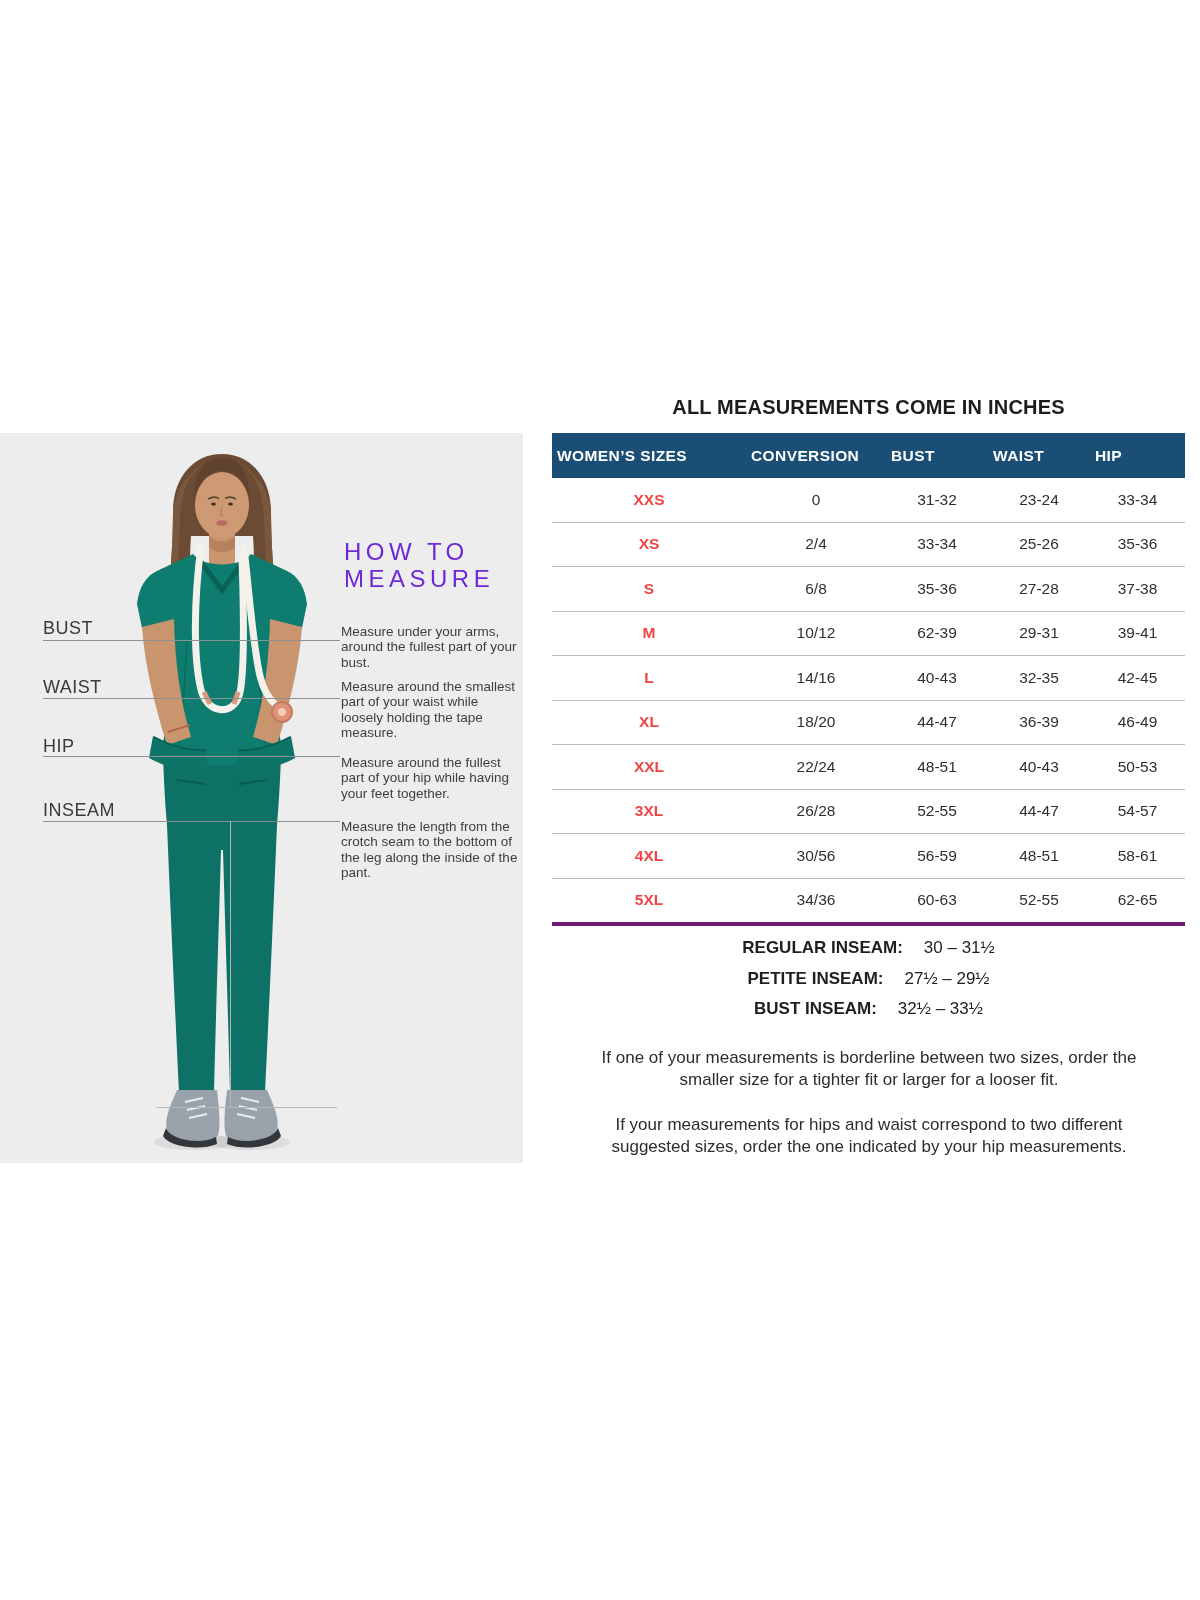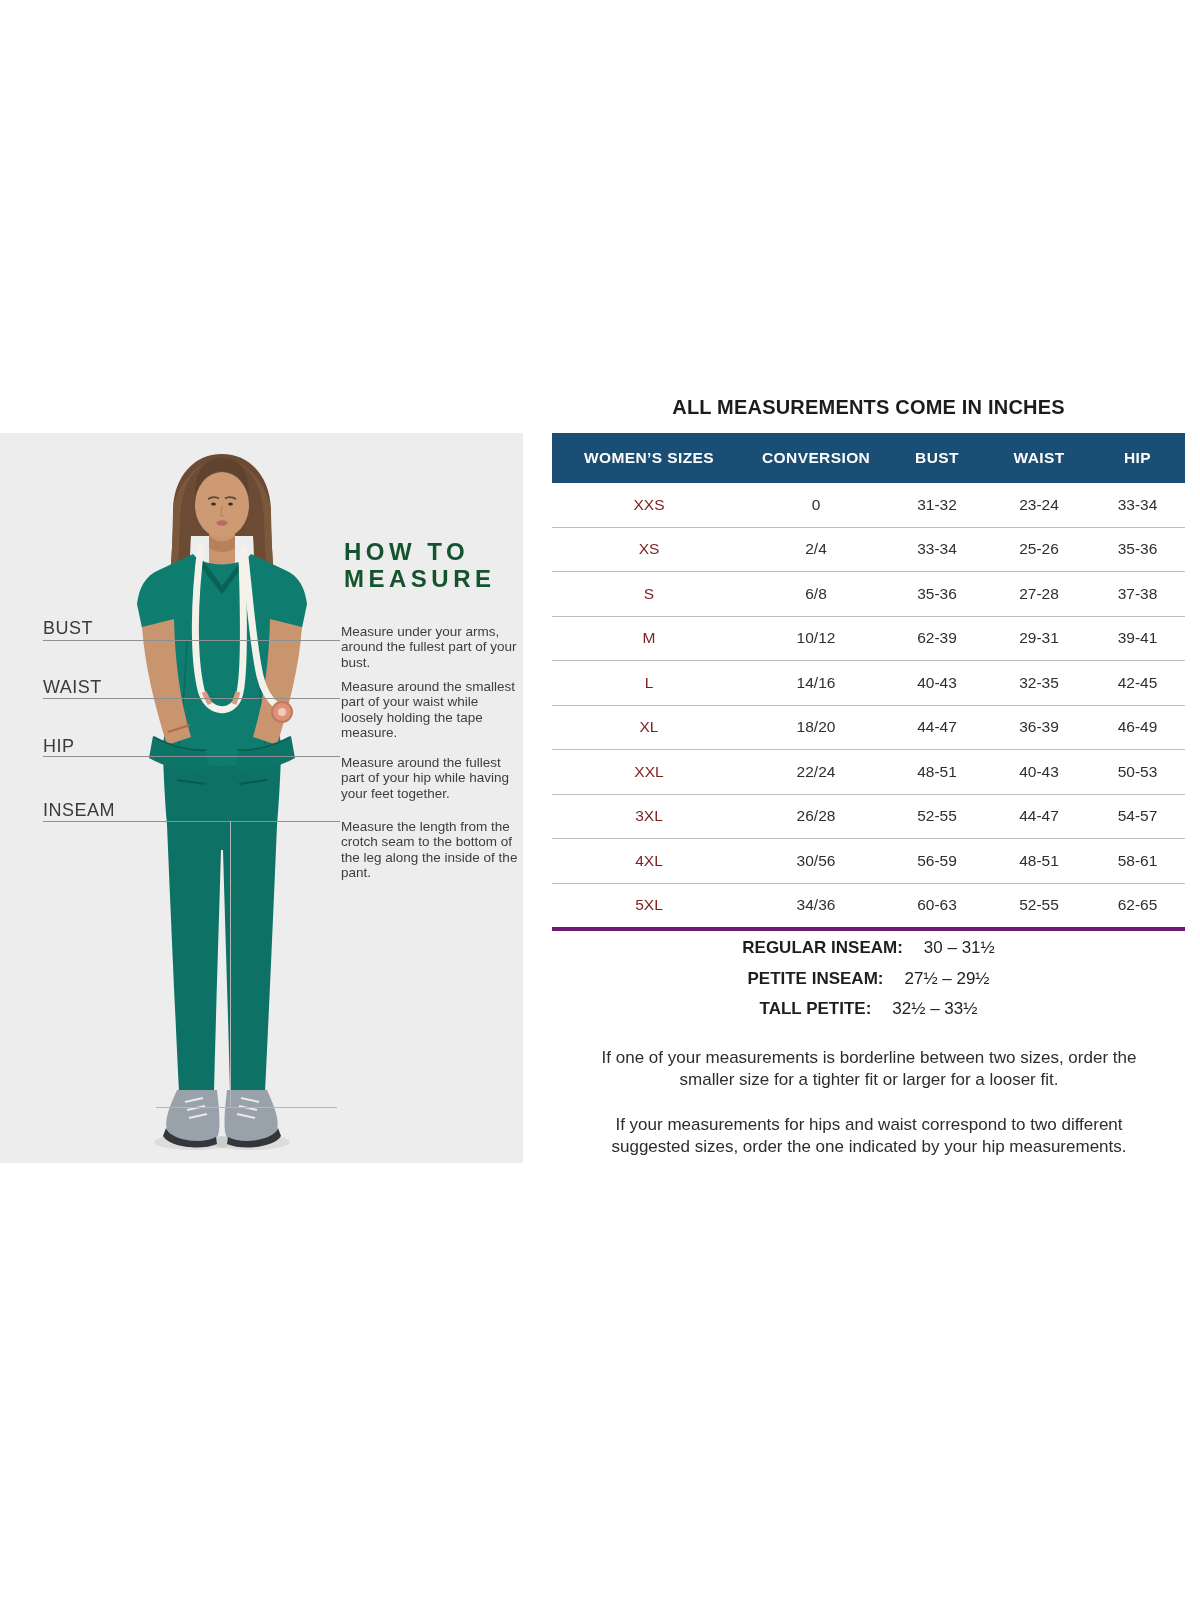--- a/index.html
+++ b/index.html
@@ -12,35 +12,35 @@
 
   .m-label{position:absolute;left:43px;font-size:18px;color:#3a3a3a;letter-spacing:.5px;line-height:20px;}
   .m-line{position:absolute;left:43px;width:297px;height:1px;background:#8d9093;}
   .v-line{position:absolute;left:230px;top:821px;width:1px;height:286px;background:#b4b7b8;}
   .b-line{position:absolute;left:156px;top:1107px;width:181px;height:1px;background:#b4b7b8;}
   .lbl-bust{top:618px;}  .line-bust{top:640px;}
   .lbl-waist{top:677px;} .line-waist{top:698px;}
   .lbl-hip{top:736px;}   .line-hip{top:756px;}
   .lbl-inseam{top:800px;text-align:center;}.line-inseam{top:821px;}
 
-  .howto{position:absolute;left:344px;top:538px;font-size:24px;font-weight:700;
-         letter-spacing:4.5px;line-height:27px;color:#14532d;}
+  .howto{position:absolute;left:344px;top:538px;font-size:24px;font-weight:400;
+         letter-spacing:4.5px;line-height:27px;color:#6d28d9;}
   .instr{position:absolute;left:341px;width:182px;font-size:13.5px;line-height:15.5px;color:#3e3e3e;}
   .instr-bust{top:610px;} .instr-waist{top:665px;} .instr-hip{top:741px;} .instr-inseam{top:805px;}
 
   
   .table-title{position:absolute;left:552px;top:396px;width:633px;text-align:center;
                font-size:20px;font-weight:700;color:#1c1c1c;letter-spacing:.2px;}
   table.size-table{position:absolute;left:552px;top:433px;width:633px;border-collapse:collapse;table-layout:fixed;}
   .size-table thead tr{height:45px;background:#1b4e74;}
-  .size-table th{color:#ffffff;font-size:15.5px;font-weight:700;letter-spacing:.4px;text-align:center;padding:16px;margin-left:42px;}
+  .size-table th{color:#ffffff;font-size:15.5px;font-weight:700;letter-spacing:.4px;text-align:left;padding:5px;margin-left:42px;}
   .size-table td{height:43.5px;border-bottom:1px solid #b9bcc0;text-align:center;
                  font-size:15.5px;color:#2f2f2f;padding:0;}
   .size-table tbody tr:last-child td{border-bottom:4px solid #701a75;}
-  .size-table td.size{color:#7f1d1d;font-weight:400;}
+  .size-table td.size{color:#ef4444;font-weight:700;}
 
   .inseam-notes{position:absolute;left:552px;top:933px;width:633px;text-align:center;
                 font-size:17px;line-height:30.5px;color:#1e1e1e;}
   .inseam-notes .lbl{font-weight:700;margin-right:21px;}
   .footnote{position:absolute;left:574px;width:590px;text-align:center;
             font-size:17px;line-height:22px;color:#2d2d2d;}
   .fn-1{top:1030px;} .fn-2{top:1097px;}
 </style>
 </head>
 <body>
@@ -218,20 +218,20 @@
   </table>
 
   <div class="inseam-notes">
     <div>
       <span class="lbl">REGULAR INSEAM:</span><span>30 – 31½</span>
     </div>
     <div>
       <span class="lbl">PETITE INSEAM:</span><span>27½ – 29½</span>
     </div>
     <div>
-      <span class="lbl">TALL PETITE:</span><span>32½ – 33½</span>
+      <span class="lbl">BUST INSEAM:</span><span>32½ – 33½</span>
     </div>
   </div>
 
   <p class="footnote fn-2">If your measurements for hips and waist correspond to two different suggested sizes, order the one indicated by your hip measurements.</p>
   <p class="footnote fn-1">If one of your measurements is borderline between two sizes, order the smaller size for a tighter fit or larger for a looser fit.</p>
 
 </div>
 
 </body></html>

